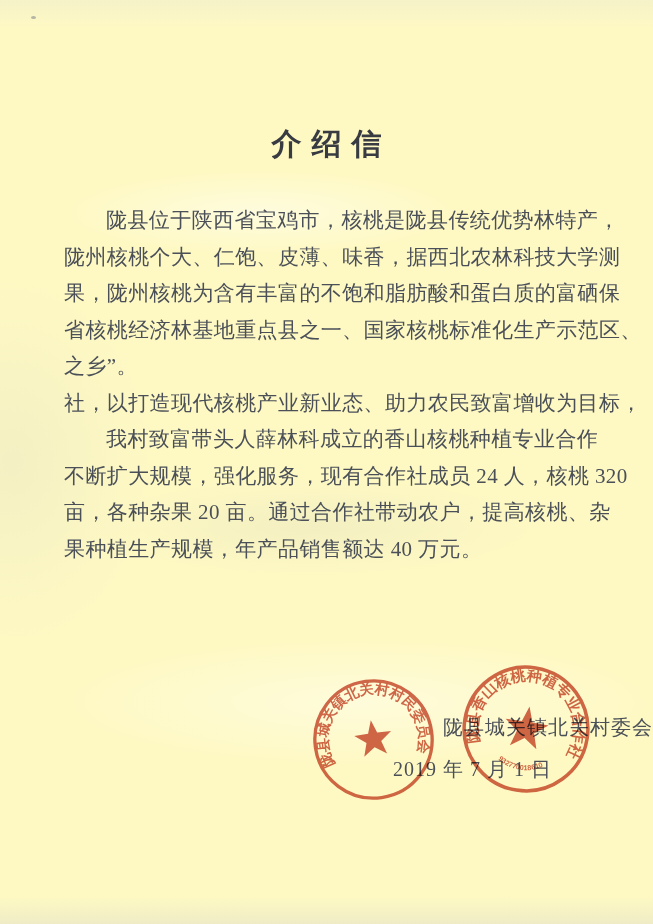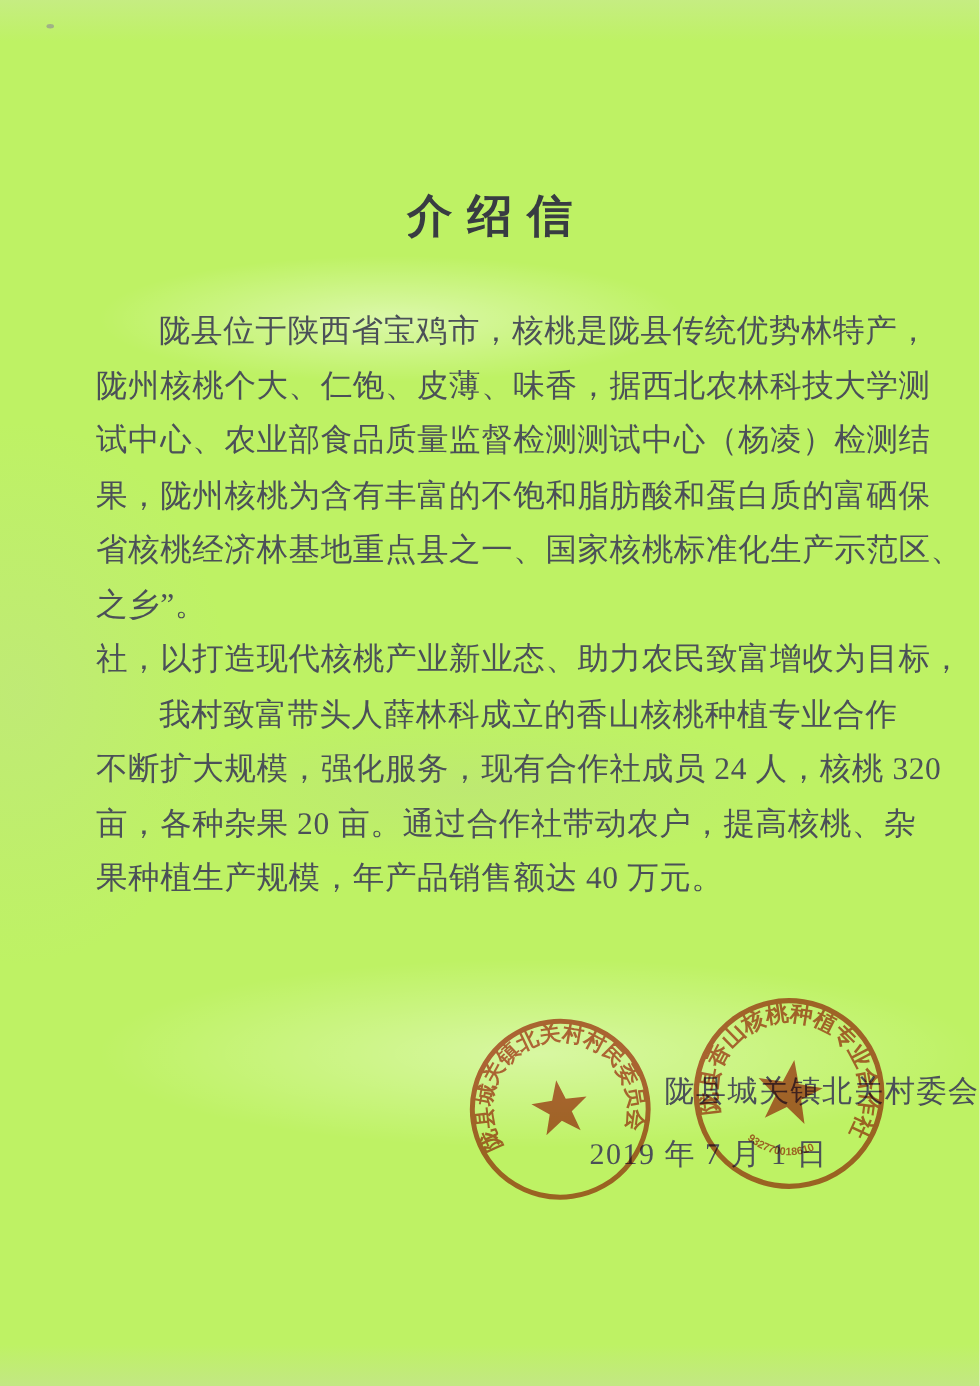--- a/index.html
+++ b/index.html
@@ -4,21 +4,21 @@
 <style>
   html, body { margin: 0; padding: 0; }
   body {
     width: 653px; height: 924px;
     font-family: "Liberation Serif", serif;
     background: #e9eae9;
   }
   .page {
     position: relative;
     width: 653px; height: 924px;
-    background: #bef264;
+    background: #fef9c3;
     overflow: hidden;
   }
   
   .page::before {
     content: "";
     position: absolute; inset: 0;
     background:
       radial-gradient(ellipse 320px 70px at 48% 57%, rgba(186,186,183,0.16), transparent 70%),
       radial-gradient(ellipse 280px 60px at 40% 23%, rgba(255,255,255,0.45), transparent 70%),
       radial-gradient(ellipse 420px 90px at 55% 76%, rgba(255,255,255,0.40), transparent 70%),
@@ -75,21 +75,20 @@
 
 <div class="page">
 
   <div class="speck"></div>
 
   <h1 class="title">介绍信</h1>
 
   <div class="body-text">
       <div class="line indent">陇县位于陕西省宝鸡市，核桃是陇县传统优势林特产，</div>
       <div class="line">陇州核桃个大、仁饱、皮薄、味香，据西北农林科技大学测</div>
-      <div class="line">试中心、农业部食品质量监督检测测试中心（杨凌）检测结</div>
       <div class="line">果，陇州核桃为含有丰富的不饱和脂肪酸和蛋白质的富硒保</div>
       <div class="line">省核桃经济林基地重点县之一、国家核桃标准化生产示范区、</div>
       <div class="line">之乡”。</div>
       <div class="line">社，以打造现代核桃产业新业态、助力农民致富增收为目标，</div>
       <div class="line indent">我村致富带头人薛林科成立的香山核桃种植专业合作</div>
       <div class="line">不断扩大规模，强化服务，现有合作社成员 24 人，核桃 320</div>
       <div class="line">亩，各种杂果 20 亩。通过合作社带动农户，提高核桃、杂</div>
       <div class="line">果种植生产规模，年产品销售额达 40 万元。</div>
     </div>
 

